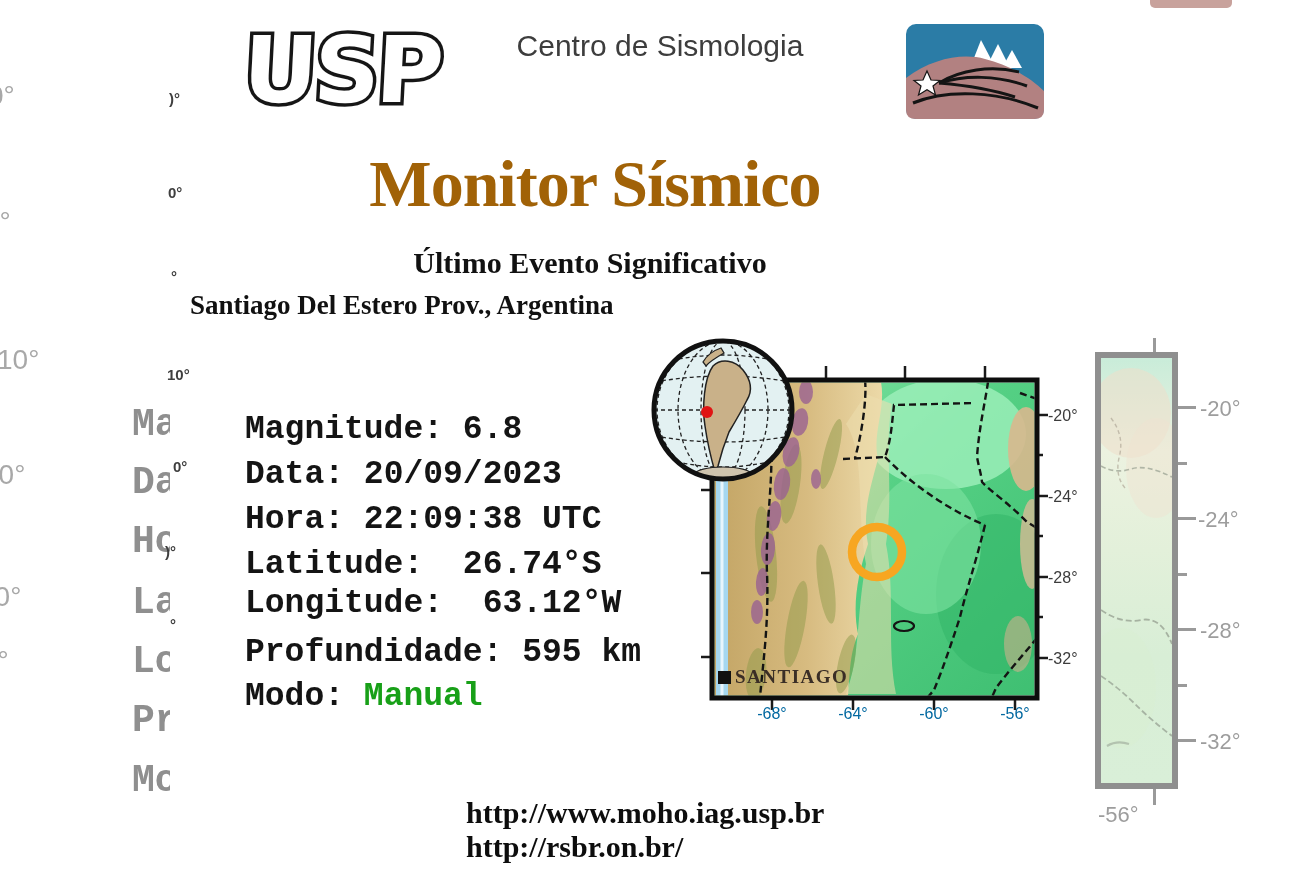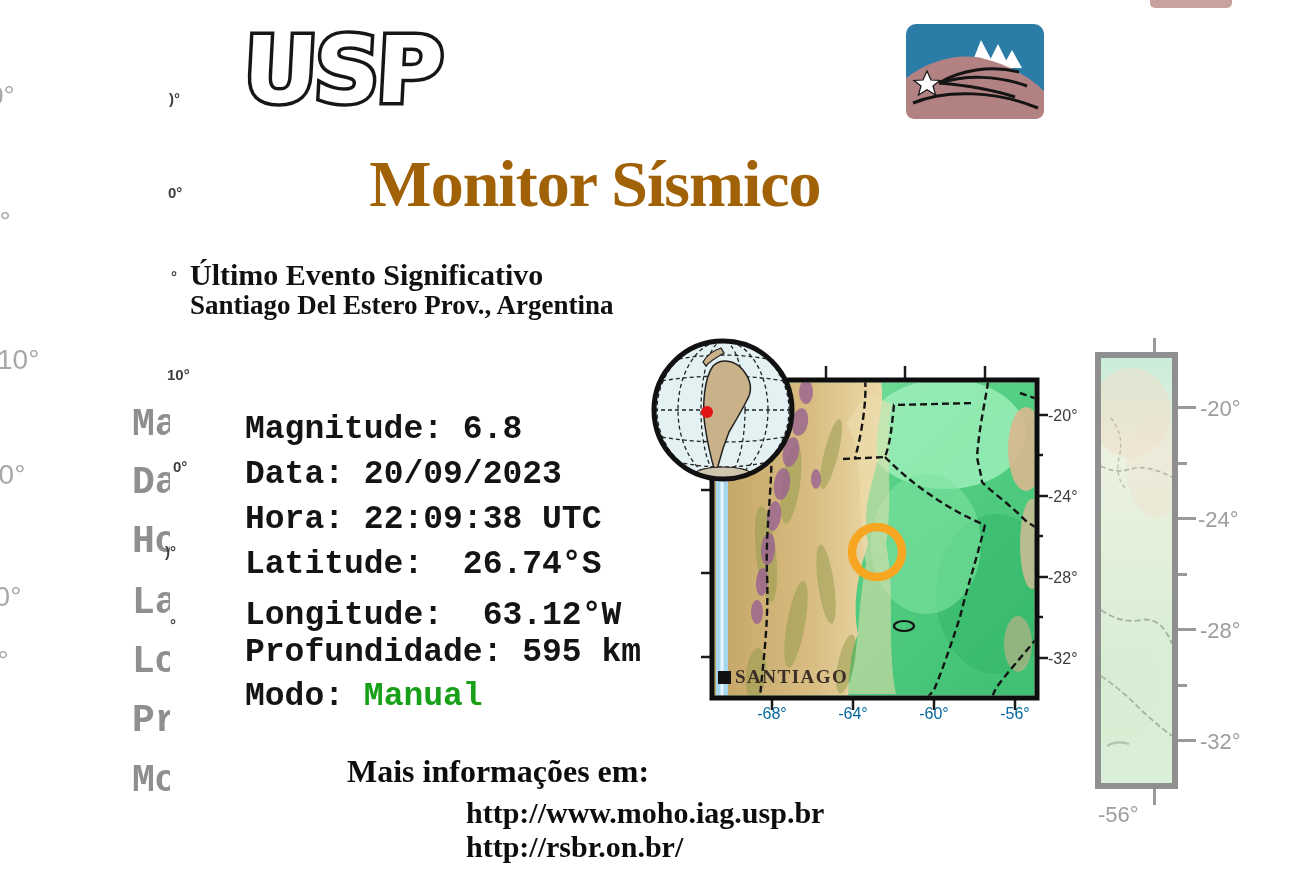--- a/index.html
+++ b/index.html
@@ -22,21 +22,21 @@
   .ghost-strip-label{position:absolute;font-size:22px;color:#9d9d9d;font-family:"Liberation Sans",sans-serif;}
   #ghost-logo-frag{position:absolute;left:1150px;top:0;width:82px;height:8px;background:#c8a29c;
                    border-radius:0 0 5px 5px;}
 
   
   #org-block{position:absolute;left:480px;top:26px;width:360px;text-align:center;
              font-size:30px;line-height:40px;color:#3d3d3d;}
   #title{position:absolute;left:190px;top:146px;width:810px;text-align:center;
          font-family:"Liberation Serif",serif;font-weight:bold;font-size:66px;color:#a16207;
          letter-spacing:-1px;}
-  #subtitle{position:absolute;left:190px;top:258px;width:800px;text-align:left;
+  #subtitle{position:absolute;left:190px;top:246px;width:800px;text-align:center;
             font-family:"Liberation Serif",serif;font-weight:bold;font-size:30px;color:#111;}
   #region{position:absolute;left:190px;top:290px;width:800px;text-align:left;
           font-family:"Liberation Serif",serif;font-weight:bold;font-size:27px;color:#111;}
 
   
   #details{position:absolute;left:245px;top:408px;}
   .detail-line{position:absolute;left:0;white-space:pre;font-family:"Liberation Mono",monospace;
                font-weight:bold;font-size:33px;color:#141414;}
   .detail-line .val{white-space:pre;}
   .val-green{color:#18a018;margin-top:21px;}
@@ -108,20 +108,21 @@
   <span class="ghost-strip-label" style="left:1198px;top:507px">-24°</span>
   <span class="ghost-strip-label" style="left:1200px;top:618px">-28°</span>
   <span class="ghost-strip-label" style="left:1200px;top:729px">-32°</span>
   <span class="ghost-strip-label" style="left:1098px;top:802px">-56°</span>
 
   <svg class="abs" style="left:230px;top:20px" width="228" height="100" viewBox="0 0 228 100">
     <text x="114" y="82" text-anchor="middle" font-family="DejaVu Sans, sans-serif" font-size="92" font-weight="bold" letter-spacing="-4" fill="#ffffff" stroke="#161616" stroke-width="7" paint-order="stroke" transform="skewX(-3)">USP</text>
   </svg>
 
   <div id="org-block">
+    <div>Centro de Sismologia</div>
   </div>
 
   <svg class="abs" style="left:905px;top:23px" width="140" height="97" viewBox="0 0 140 97">
     <rect x="1" y="1" width="138" height="95" rx="10" fill="#2b7ca6"></rect>
     <path d="M67,40 L76,17 L88,40 Z" fill="#ffffff"></path>
     <path d="M82,43 L93,21 L104,43 Z" fill="#ffffff"></path>
     <path d="M97,45 L107,27 L117,45 Z" fill="#ffffff"></path>
     <path d="M1,55 C28,35 58,30 80,36 C104,42 126,55 139,68 L139,87 Q139,96 129,96 L11,96 Q1,96 1,87 Z" fill="#b28181"></path>
     <path d="M34,60 C55,47 86,42 114,49" fill="none" stroke="#141414" stroke-width="3"></path>
     <path d="M34,60 C60,52 92,52 122,63" fill="none" stroke="#141414" stroke-width="3"></path>
@@ -132,21 +133,21 @@
 
   <div id="title">Monitor Sísmico</div>
   <div id="subtitle">Último Evento Significativo</div>
   <div id="region">Santiago Del Estero Prov., Argentina</div>
 
   <div id="details">
     <div class="detail-line" style="top:3px"><span>Magnitude:</span><span class="val"> 6.8</span></div>
     <div class="detail-line" style="top:48px"><span>Data:</span><span class="val"> 20/09/2023</span></div>
     <div class="detail-line" style="top:93px"><span>Hora:</span><span class="val"> 22:09:38 UTC</span></div>
     <div class="detail-line" style="top:138px"><span>Latitude:</span><span class="val">  26.74°S</span></div>
-    <div class="detail-line" style="top:189px"><span>Longitude:</span><span class="val">  63.12°W</span></div>
+    <div class="detail-line" style="top:177px"><span>Longitude:</span><span class="val">  63.12°W</span></div>
     <div class="detail-line" style="top:226px"><span>Profundidade:</span><span class="val"> 595 km</span></div>
     <div class="detail-line" style="top:270px"><span>Modo:</span><span class="val val-green"> Manual</span></div>
   </div>
 
   <svg class="abs" style="left:696px;top:364px" width="358" height="350" viewBox="0 0 358 350">
     <defs>
       <linearGradient id="greenGrad" x1="0" y1="0" x2="1" y2="1">
         <stop offset="0" stop-color="#8ee8ac"></stop>
         <stop offset="0.45" stop-color="#55d084"></stop>
         <stop offset="1" stop-color="#3fbf72"></stop>
@@ -273,17 +274,16 @@
       </g>
       <path d="M54,26 C58,19 66,14 72,12 L75,17 C68,21 61,25 57,30 Z" fill="#c9b189" stroke="#222" stroke-width="1.3"></path>
       <path d="M64,30 C72,22 86,24 94,34 C102,44 104,54 98,64 C92,76 86,86 80,96 C76,106 72,118 69,130 L66,136
                C62,122 58,104 56,90 C53,72 55,42 64,30 Z" fill="#c9b189" stroke="#222" stroke-width="1.5"></path>
       <ellipse cx="74" cy="138" rx="28" ry="7" fill="#cfc4ae" stroke="#222" stroke-width="1.2"></ellipse>
       <circle cx="58" cy="76" r="6" fill="#e01414"></circle>
     </g>
     <circle cx="74" cy="74" r="69" fill="none" stroke="#111" stroke-width="5"></circle>
   </svg>
 
-  <div id="footer-head">Mais informações em:</div>
   <a class="footer-link" style="top:796px" href="#">http://www.moho.iag.usp.br</a>
   <a class="footer-link" style="top:830px" href="#">http://rsbr.on.br/</a>
 
 </div>
 
 </body></html>

